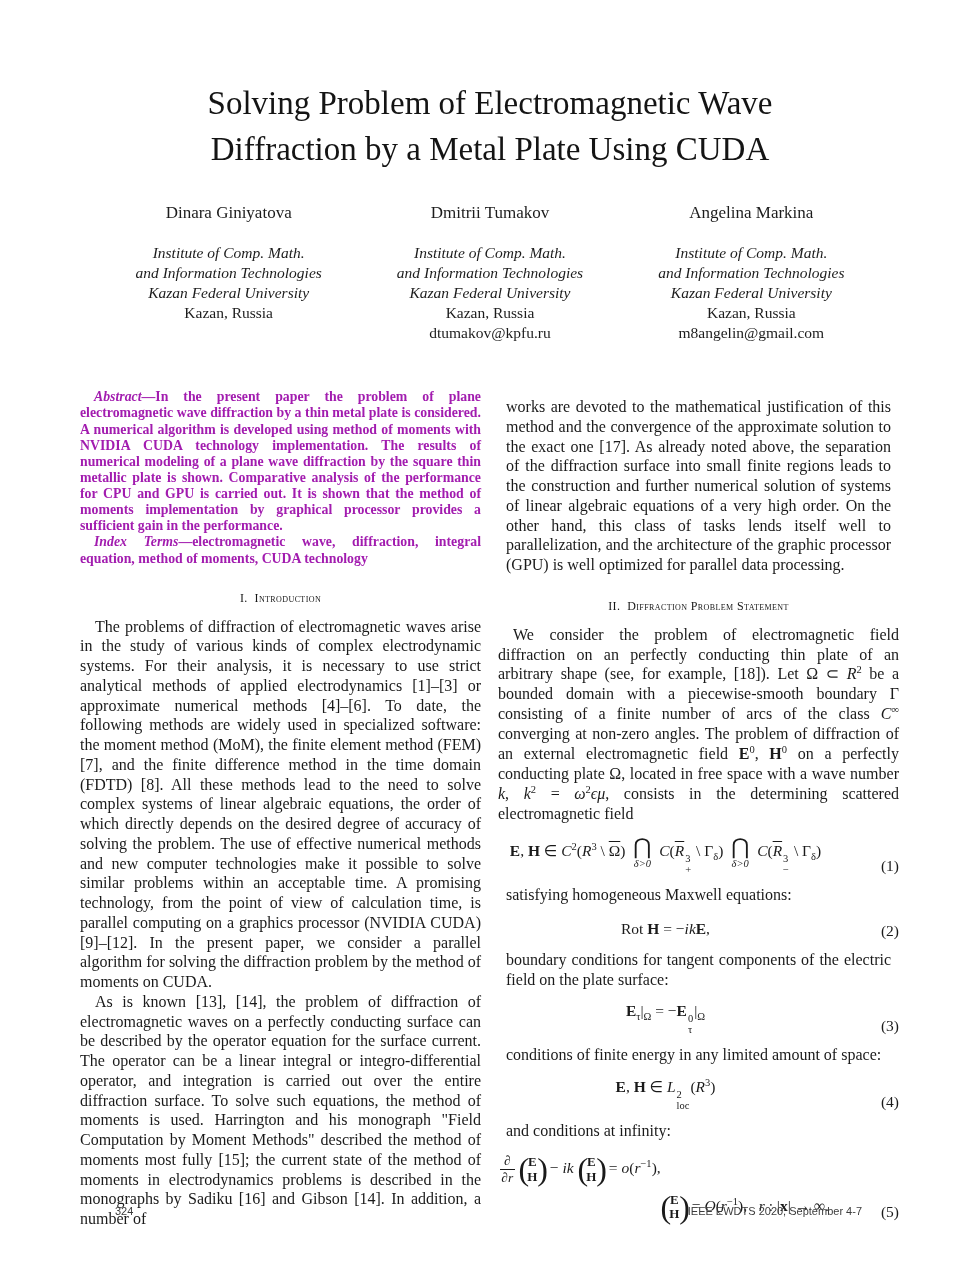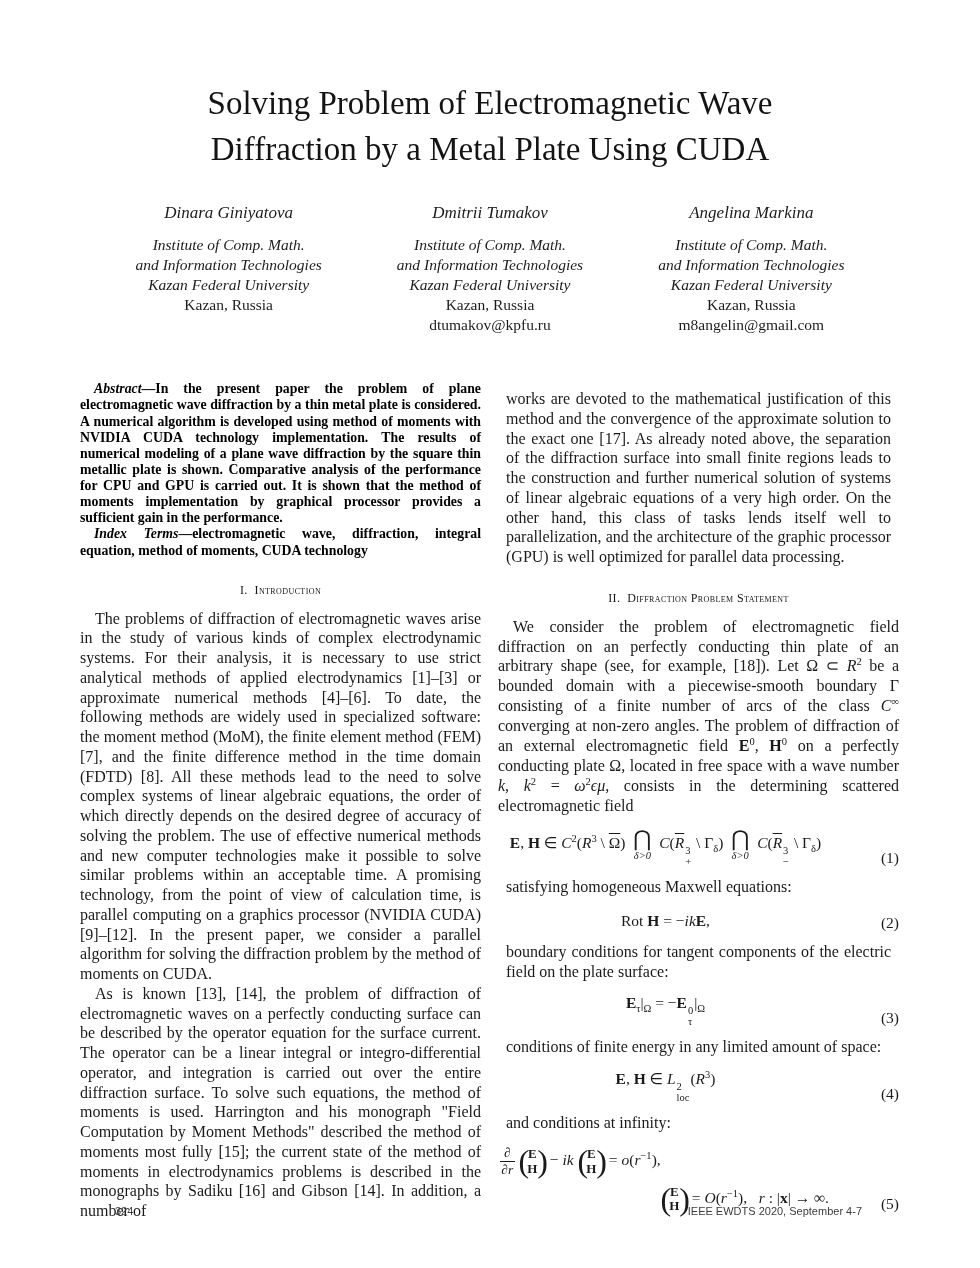--- a/index.html
+++ b/index.html
@@ -14,29 +14,29 @@
   .page { position:absolute; inset:0; background:#fff; }
   .content { padding:80px 80px 0 80px; }
 
   .title {
     font-size:33px; font-weight:400; text-align:center;
     line-height:1.40; margin:0 50px 0 50px; color:#141414;
   }
 
   .authors { display:flex; justify-content:space-between; margin:30px 18px 0 18px; }
   .author { flex:1; text-align:center; font-size:15.5px; line-height:1.29; color:#1c1c1c; }
-  .author .name { font-size:17px; margin-bottom:11px;font-style:italic; }
+  .author .name { font-size:17px; margin-bottom:19px; }
   .author .affil { font-style:italic; }
 
   .columns { display:flex; gap:17px; margin-top:46px; }
   .col { width:calc(50% - 9px); font-size:16px; line-height:1.235; text-align:justify; }
 
   .abstract, .index-terms {
     font-weight:bold; font-size:13.8px; line-height:1.17;
-    text-indent:14px; margin:0; color:#000000;
+    text-indent:14px; margin:0; color:#a21caf;
   }
   .lbl-italic { font-style:italic; }
 
   .sec-heading {
     text-align:center; font-variant:small-caps; letter-spacing:0.4px;
     font-size:12px; font-weight:400; margin:24px 0 11px 0; text-indent:0;
     color:#161616;
   }
   p.body { margin:0; text-indent:15px; }
   p.noindent { text-indent:0; margin:8px; }

